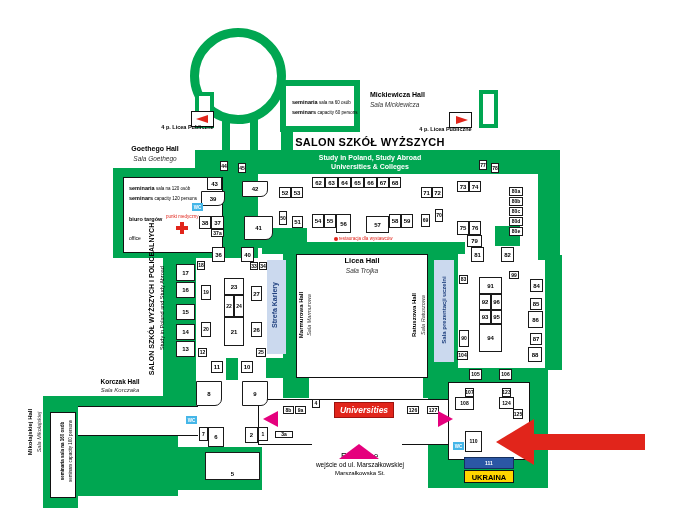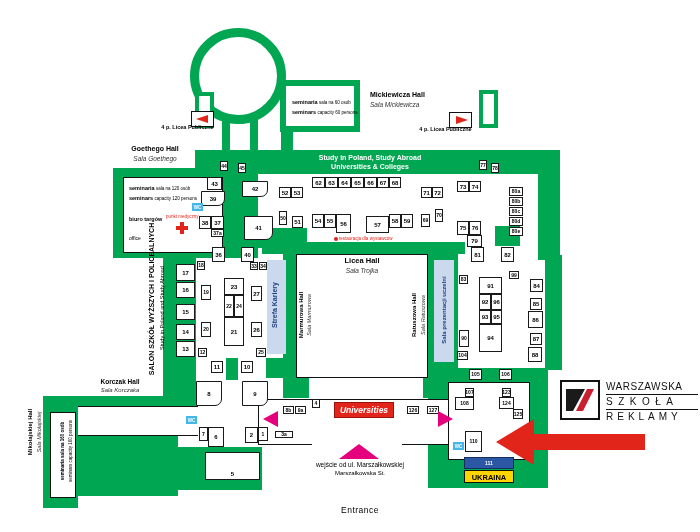--- a/index.html
+++ b/index.html
@@ -94,20 +94,21 @@
   <div class="room" style="left:296px;top:254px;width:132px;height:124px;border:1px solid #111;"></div>
 
   <div class="corridor" style="left:258px;top:399px;width:197px;height:46px;border:1px solid #111;"></div>
   <div class="corridor" style="left:312px;top:443px;width:90px;height:4px;z-index:11;"></div>
 
   <div class="room" style="left:448px;top:382px;width:82px;height:78px;border:1px solid #111;"></div>
 
   <div class="strip" style="left:267px;top:260px;width:19px;height:94px;"></div>
   <div class="strip" style="left:434px;top:260px;width:20px;height:102px;"></div>
 
+  <div class="lbl b c" style="left:280px;top:136px;width:180px;font-size:11px;letter-spacing:.3px;">SALON SZKÓŁ WYŻSZYCH</div>
   <div class="lbl b c" style="left:270px;top:153px;width:200px;font-size:7px;color:#fff;line-height:9px;">
     <div>Study in Poland, Study Abroad</div>
     <div>Universities &amp; Colleges</div>
   </div>
 
   <div class="lbl b" style="left:370px;top:91px;font-size:7px;">Mickiewicza Hall</div>
   <div class="lbl i" style="left:370px;top:101px;font-size:6.5px;color:#333;">Sala Mickiewicza</div>
 
   <div class="lbl b c" style="left:115px;top:145px;width:80px;font-size:7px;">Goethego Hall</div>
   <div class="lbl i c" style="left:115px;top:155px;width:80px;font-size:6.5px;color:#333;">Sala Goethego</div>
@@ -156,40 +157,27 @@
   <div class="wc" style="left:453px;top:442px;width:11px;height:8px;">WC</div>
 
   <div class="lbl b i c" style="left:334px;top:402px;width:58px;height:14px;background:#E1251B;color:#fff;font-size:8.5px;line-height:14px;z-index:35;border:1px solid #9e120e;">Universities</div>
 
   <div class="tri" style="left:263px;top:411px;border-top:8px solid transparent;border-bottom:8px solid transparent;border-right:15px solid #E5007D;"></div>
   <div class="tri" style="left:438px;top:411px;border-top:8px solid transparent;border-bottom:8px solid transparent;border-left:15px solid #E5007D;"></div>
   <div class="tri" style="left:339px;top:444px;border-left:20px solid transparent;border-right:20px solid transparent;border-bottom:15px solid #E5007D;"></div>
 
   <div class="lbl c" style="left:300px;top:461px;width:120px;font-size:6.5px;">wejście od ul. Marszałkowskiej</div>
   <div class="lbl c" style="left:300px;top:470px;width:120px;font-size:6px;">Marszałkowska St.</div>
-  <div class="lbl c" style="left:300px;top:506px;width:120px;font-size:8.5px;letter-spacing:.5px;">Entrance</div>
+  <div class="lbl c" style="left:300px;top:452px;width:120px;font-size:8.5px;letter-spacing:.5px;">Entrance</div>
 
   <div class="lbl b c" style="left:464px;top:470px;width:50px;height:13px;background:#FFD500;border:1px solid #111;font-size:7.5px;line-height:13px;z-index:35;box-sizing:border-box;">UKRAINA</div>
 
   <div class="tri" style="left:496px;top:419px;border-top:23px solid transparent;border-bottom:23px solid transparent;border-right:38px solid #E1251B;z-index:45;"></div>
   <div style="position:absolute;left:532px;top:434px;width:113px;height:16px;background:#E1251B;z-index:45;"></div>
 
-  <div style="position:absolute;left:558px;top:376px;width:142px;height:52px;z-index:45;">
-    <div style="position:absolute;left:2px;top:4px;width:40px;height:40px;border:2px solid #111;background:#fff;box-sizing:border-box;">
-      <svg width="36" height="36" viewBox="0 0 36 36">
-        <polygon points="4,7 23,7 11,29 4,29" fill="#1a1a1a"></polygon>
-        <polygon points="25,7 32,7 21,29 14,29" fill="#C8202F"></polygon>
-      </svg>
-    </div>
-    <div style="position:absolute;left:48px;top:4px;width:92px;font-size:10px;color:#111;">
-      <div class="logoline" style="letter-spacing:.5px;">WARSZAWSKA</div>
-      <div class="logoline" style="letter-spacing:5.5px;">SZKOŁA</div>
-      <div class="logoline" style="letter-spacing:4px;border-bottom:none;">REKLAMY</div>
-    </div>
-  </div>
 
   <div id="booth-layer">
       <div class="booth" style="left: 220px; top: 161px; width: 8px; height: 10px; font-size: 5px;">44</div>
       <div class="booth" style="left: 238px; top: 163px; width: 8px; height: 10px; font-size: 5px;">45</div>
       <div class="booth" style="left: 479px; top: 160px; width: 8px; height: 10px; font-size: 5px;">77</div>
       <div class="booth" style="left: 491px; top: 163px; width: 8px; height: 10px; font-size: 5px;">78</div>
       <div class="booth" style="left: 207px; top: 177px; width: 15px; height: 13px;">43</div>
       <div class="booth rd" style="left: 201px; top: 191px; width: 24px; height: 15px;">39</div>
       <div class="booth rd" style="left: 242px; top: 181px; width: 26px; height: 16px;">42</div>
       <div class="booth" style="left: 279px; top: 187px; width: 12px; height: 11px;">52</div>

